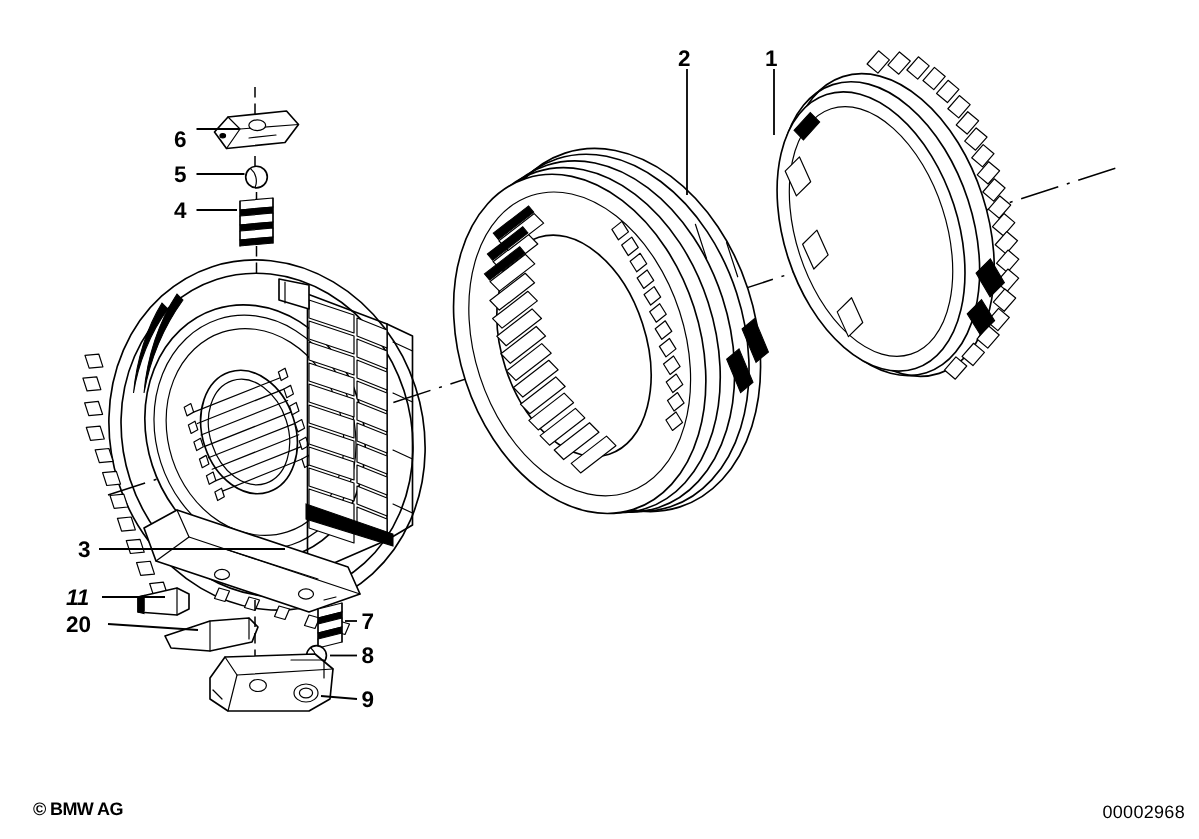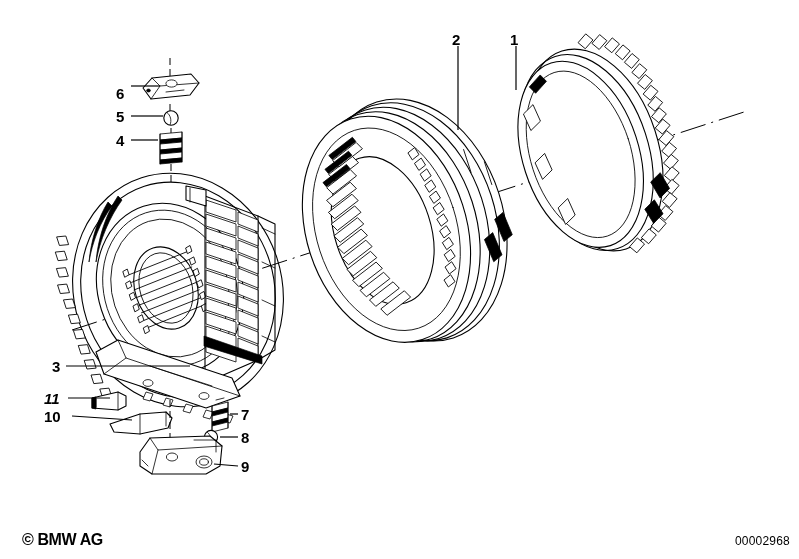--- a/index.html
+++ b/index.html
@@ -10,21 +10,21 @@
   }
   .sheet{position:absolute;inset:0;background:#fff;}
   .drawing{position:absolute;left:0;top:0;width:799px;height:559px;}
   .callout{
     position:absolute;font-weight:bold;font-size:15px;line-height:15px;
     color:#000;letter-spacing:0px;white-space:nowrap;
     font-family:"Liberation Sans", sans-serif;
   }
   .footer-left{
     position:absolute;left:22px;top:531px;
-    font-weight:bold;font-size:16px;line-height:17px;letter-spacing:-0.4px;
+    font-weight:bold;font-size:12px;line-height:17px;letter-spacing:-0.4px;
     white-space:nowrap;font-family:"Liberation Sans", sans-serif;
   }
   .footer-right{
     position:absolute;left:735px;top:534px;
     font-weight:normal;font-size:12px;line-height:14px;letter-spacing:0.2px;
     white-space:nowrap;font-family:"Liberation Sans", sans-serif;
   }
 </style>
 </head>
 <body>
@@ -360,19 +360,19 @@
 
   <div class="callout" style="left:510px;top:32px;">1</div>
   <div class="callout" style="left:452px;top:32px;">2</div>
   <div class="callout" style="left:52px;top:359px;">3</div>
   <div class="callout" style="left:116px;top:133px;">4</div>
   <div class="callout" style="left:116px;top:109px;">5</div>
   <div class="callout" style="left:116px;top:86px;">6</div>
   <div class="callout" style="left:241px;top:407px;">7</div>
   <div class="callout" style="left:241px;top:430px;">8</div>
   <div class="callout" style="left:241px;top:459px;">9</div>
-  <div class="callout" style="left:44px;top:409px;">10</div>
+  <div class="callout" style="left:44px;top:409px;">20</div>
   <div class="callout" style="left:44px;top:391px;font-style:italic;">11</div>
 
   <div class="footer-left">© BMW AG</div>
   <div class="footer-right">00002968</div>
 
 </div>
 
 </body></html>

